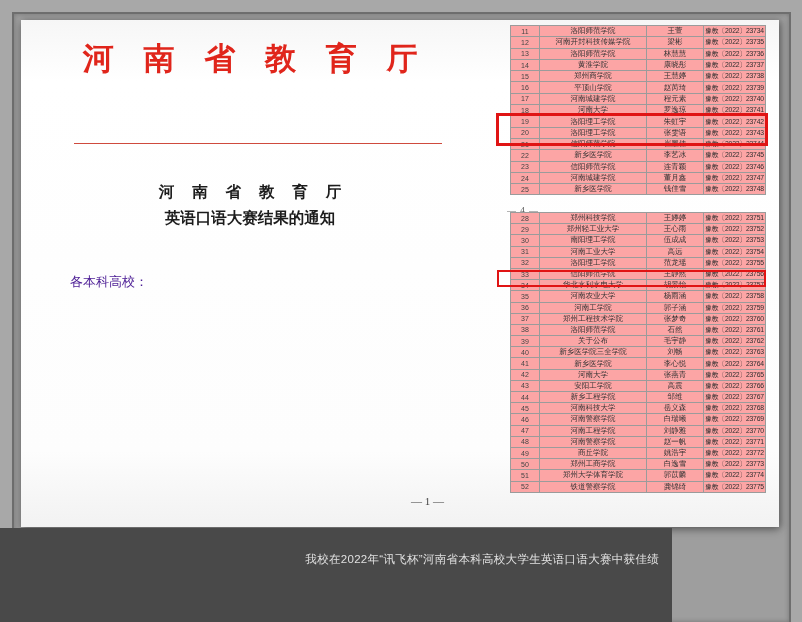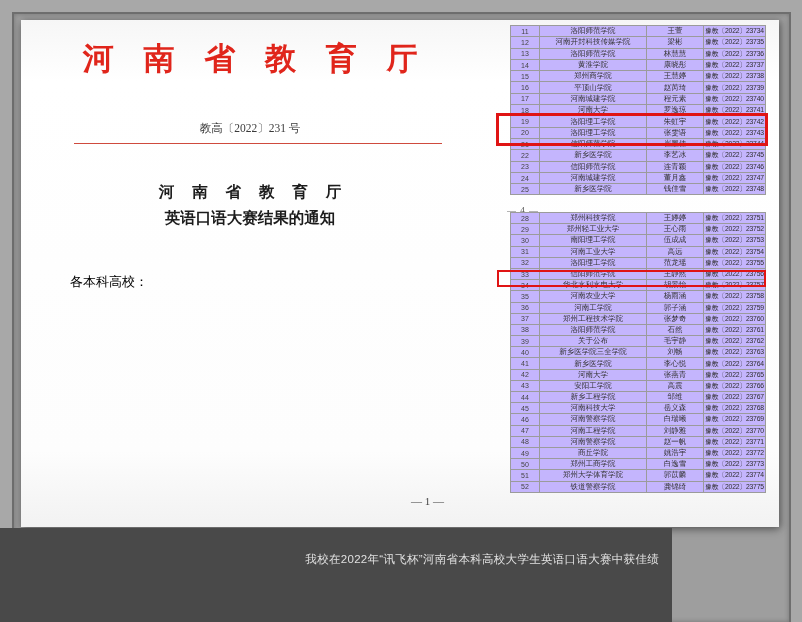--- a/index.html
+++ b/index.html
@@ -50,36 +50,36 @@
     background:#cf4a3d;
   }
   .doc-title{
     position:absolute;left:56px;top:179px;width:388px;text-align:center;
     font-family:"Liberation Serif",serif;font-weight:700;color:#1c1c1c;
     font-size:15.5px;line-height:26px;
   }
   .doc-title .t1{letter-spacing:7px;text-indent:7px;}
   .salutation{
     position:absolute;left:70px;top:273px;
-    font-family:"Liberation Serif",serif;font-size:13px;color:#000000;
+    font-family:"Liberation Serif",serif;font-size:13px;color:#4c1d95;
   }
   .body-text{
     position:absolute;left:70px;top:294px;width:374px;
     font-family:"Liberation Serif",serif;font-size:13.2px;line-height:21.6px;
     color:#262626;text-align:justify;
   }
   .body-text p{margin:0;text-indent:27px;}
   .page-num-left{
     position:absolute;left:70px;top:495px;width:374px;text-align:right;
     font-family:"Liberation Serif",serif;font-size:11px;color:#444;
   }
 
   
   .award-table{
-    border-collapse:collapse;table-layout:fixed;width:255px;background:#c4b5fd;
+    border-collapse:collapse;table-layout:fixed;width:255px;background:#fca5a5;
     position:absolute;
   }
   .tbl1{left:510px;top:25px;}
   .tbl2{left:510px;top:212px;padding-left:12px;}
   .award-table td{
     border:1px solid #9b9b9b;text-align:center;vertical-align:middle;
     font-size:7.5px;color:#333;padding:0;overflow:hidden;white-space:nowrap;
   }
   .tbl1 td{height:10.3px;}
   .tbl2 td{height:10.2px;}
@@ -100,21 +100,20 @@
 <body>
 
 <div class="canvas">
 
   <div class="photo-frame"></div>
 
   <div class="page"></div>
 
   <div class="doc-agency">河 南 省 教 育 厅</div>
 
-  <div class="doc-number">教高〔2022〕231 号</div>
 
   <div class="red-line"></div>
 
   <div class="doc-title">
     <div class="t1">河 南 省 教 育 厅</div>
     <div>英语口语大赛结果的通知</div>
   </div>
 
   <div class="salutation">各本科高校：</div>
 

